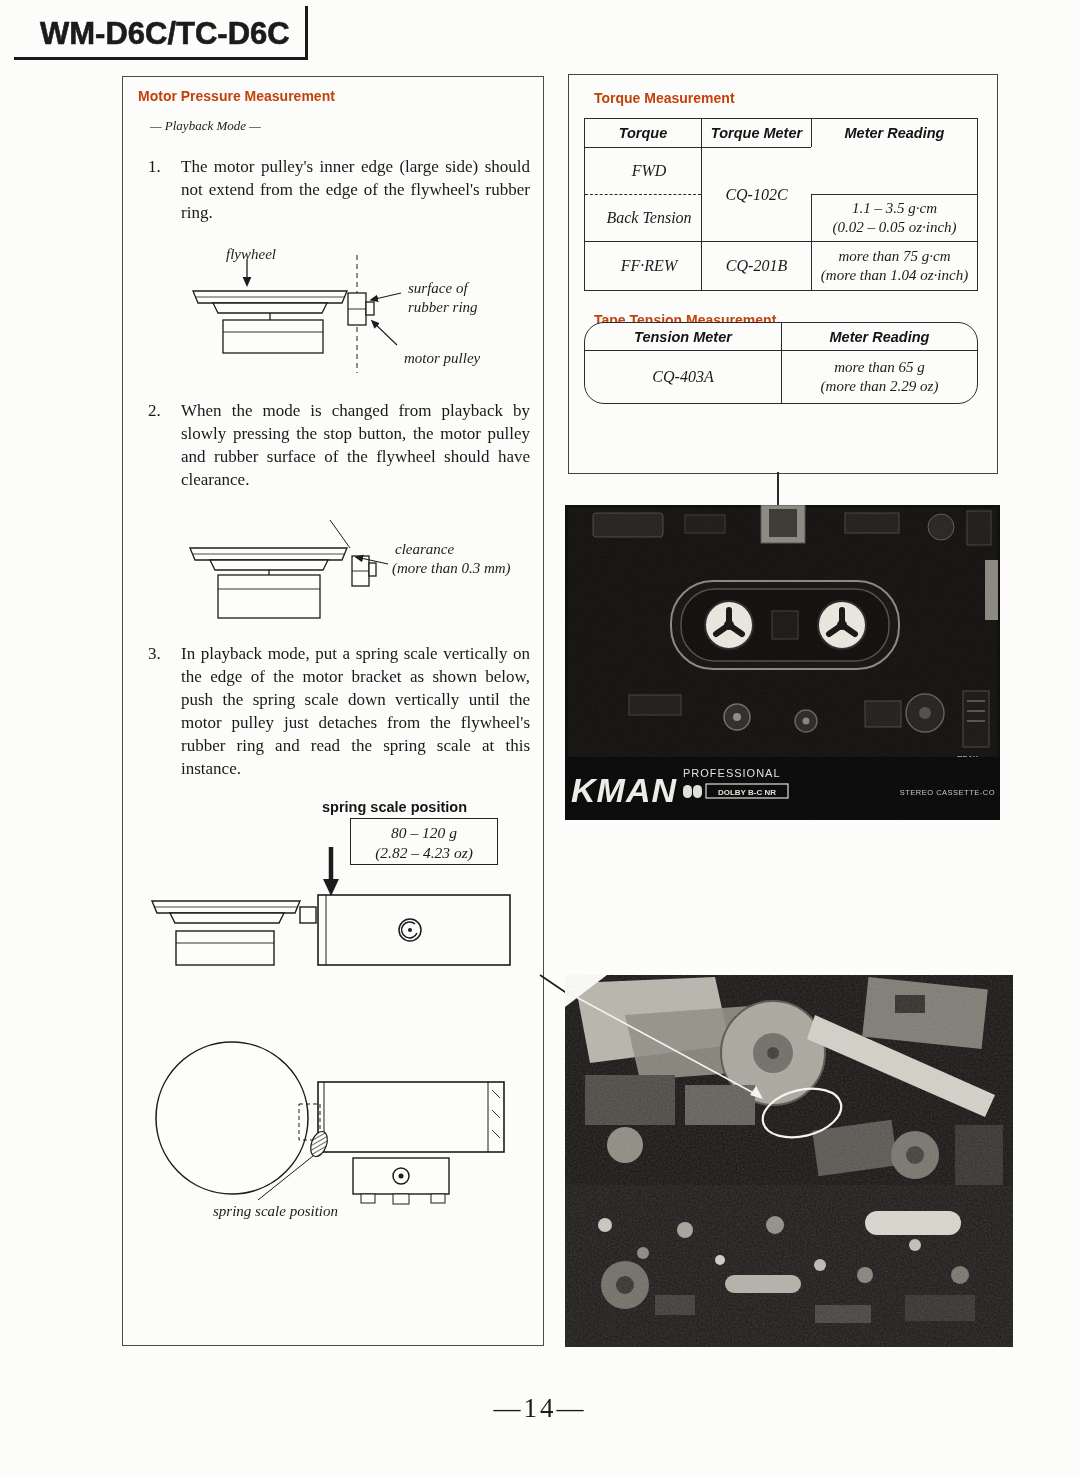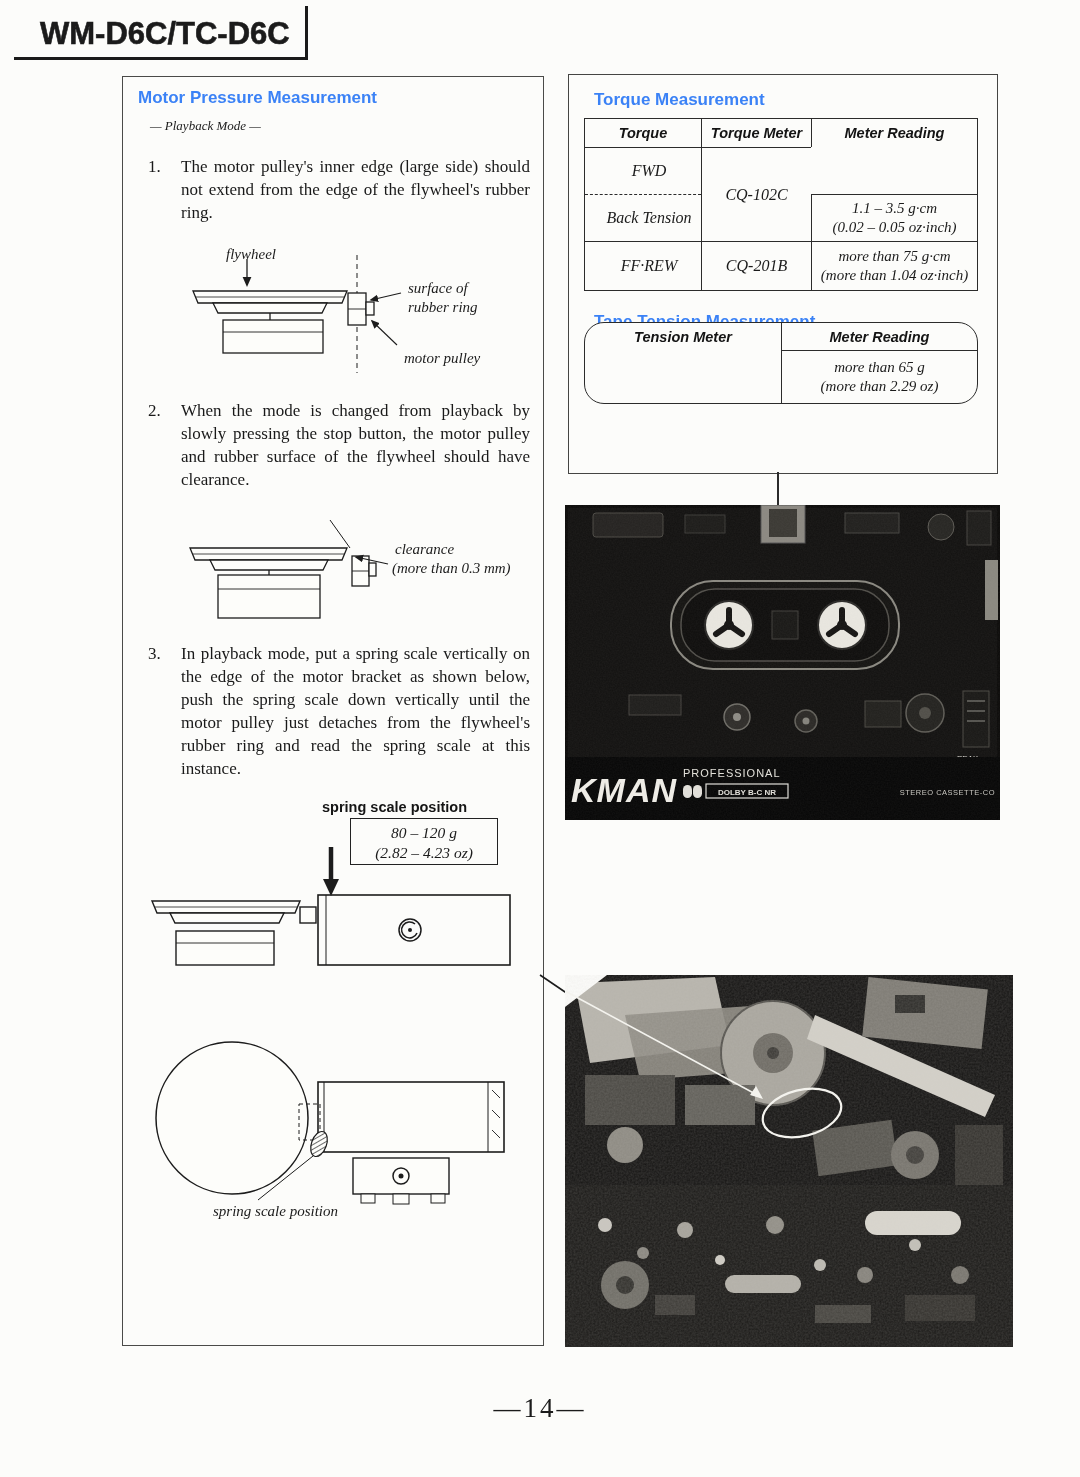--- a/index.html
+++ b/index.html
@@ -15,21 +15,21 @@
     left:14px;top:6px;width:294px;height:54px;
     border-bottom:3px solid #1a1a1a;border-right:3px solid #1a1a1a;
     font-family:"Liberation Sans",sans-serif;font-weight:bold;font-size:31px;
     padding:10px 0 0 26px;box-sizing:border-box;
     -webkit-text-stroke:0.6px #1a1a1a;
   }
 
   
   #left-box{left:122px;top:76px;width:420px;height:1268px;border:1.5px solid #4a4a48;}
 
-  .sec-heading{font-family:"Liberation Sans",sans-serif;font-weight:bold;font-size:17px;color:#3b82f6;}
+  .sec-heading{font-family:"Liberation Sans",sans-serif;font-weight:bold;font-size:14px;color:#c2410c;}
   .mode-line{font-style:italic;font-size:13px;}
 
   .step{display:flex;width:382px;font-size:17px;line-height:1.35;color:#191919;}
   .step .n{width:33px;flex:none;}
   .step .t{flex:1;text-align:justify;}
 
   .dlabel{position:absolute;font-style:italic;font-size:15px;line-height:1.25;color:#1c1c1c;white-space:nowrap;}
   .dlabel-bold{position:absolute;font-family:"Liberation Sans",sans-serif;font-weight:bold;font-size:14.5px;color:#151515;white-space:nowrap;}
 
   #weight-box{
@@ -214,20 +214,21 @@
     <div>more than 75 g·cm</div>
     <div>(more than 1.04 oz·inch)</div>
   </div>
 </div>
 
 <div class="abs sec-heading" style="left:594px;top:312px">Tape Tension Measurement</div>
 
 <div id="tension-table" class="grid-table">
   <div class="gth" style="grid-area:1/1">Tension Meter</div>
   <div class="gth bl" style="grid-area:1/2">Meter Reading</div>
+  <div class="gtd bt" style="grid-area:2/1">CQ-403A</div>
   <div class="gtd reading-cell bl bt" style="grid-area:2/2">
     <div>more than 65 g</div>
     <div>(more than 2.29 oz)</div>
   </div>
 </div>
 
 <div id="connector-v" class="abs"></div>
 
 <svg class="abs" style="left:565px;top:505px" width="435" height="315" viewBox="0 0 435 315">
   <defs>

